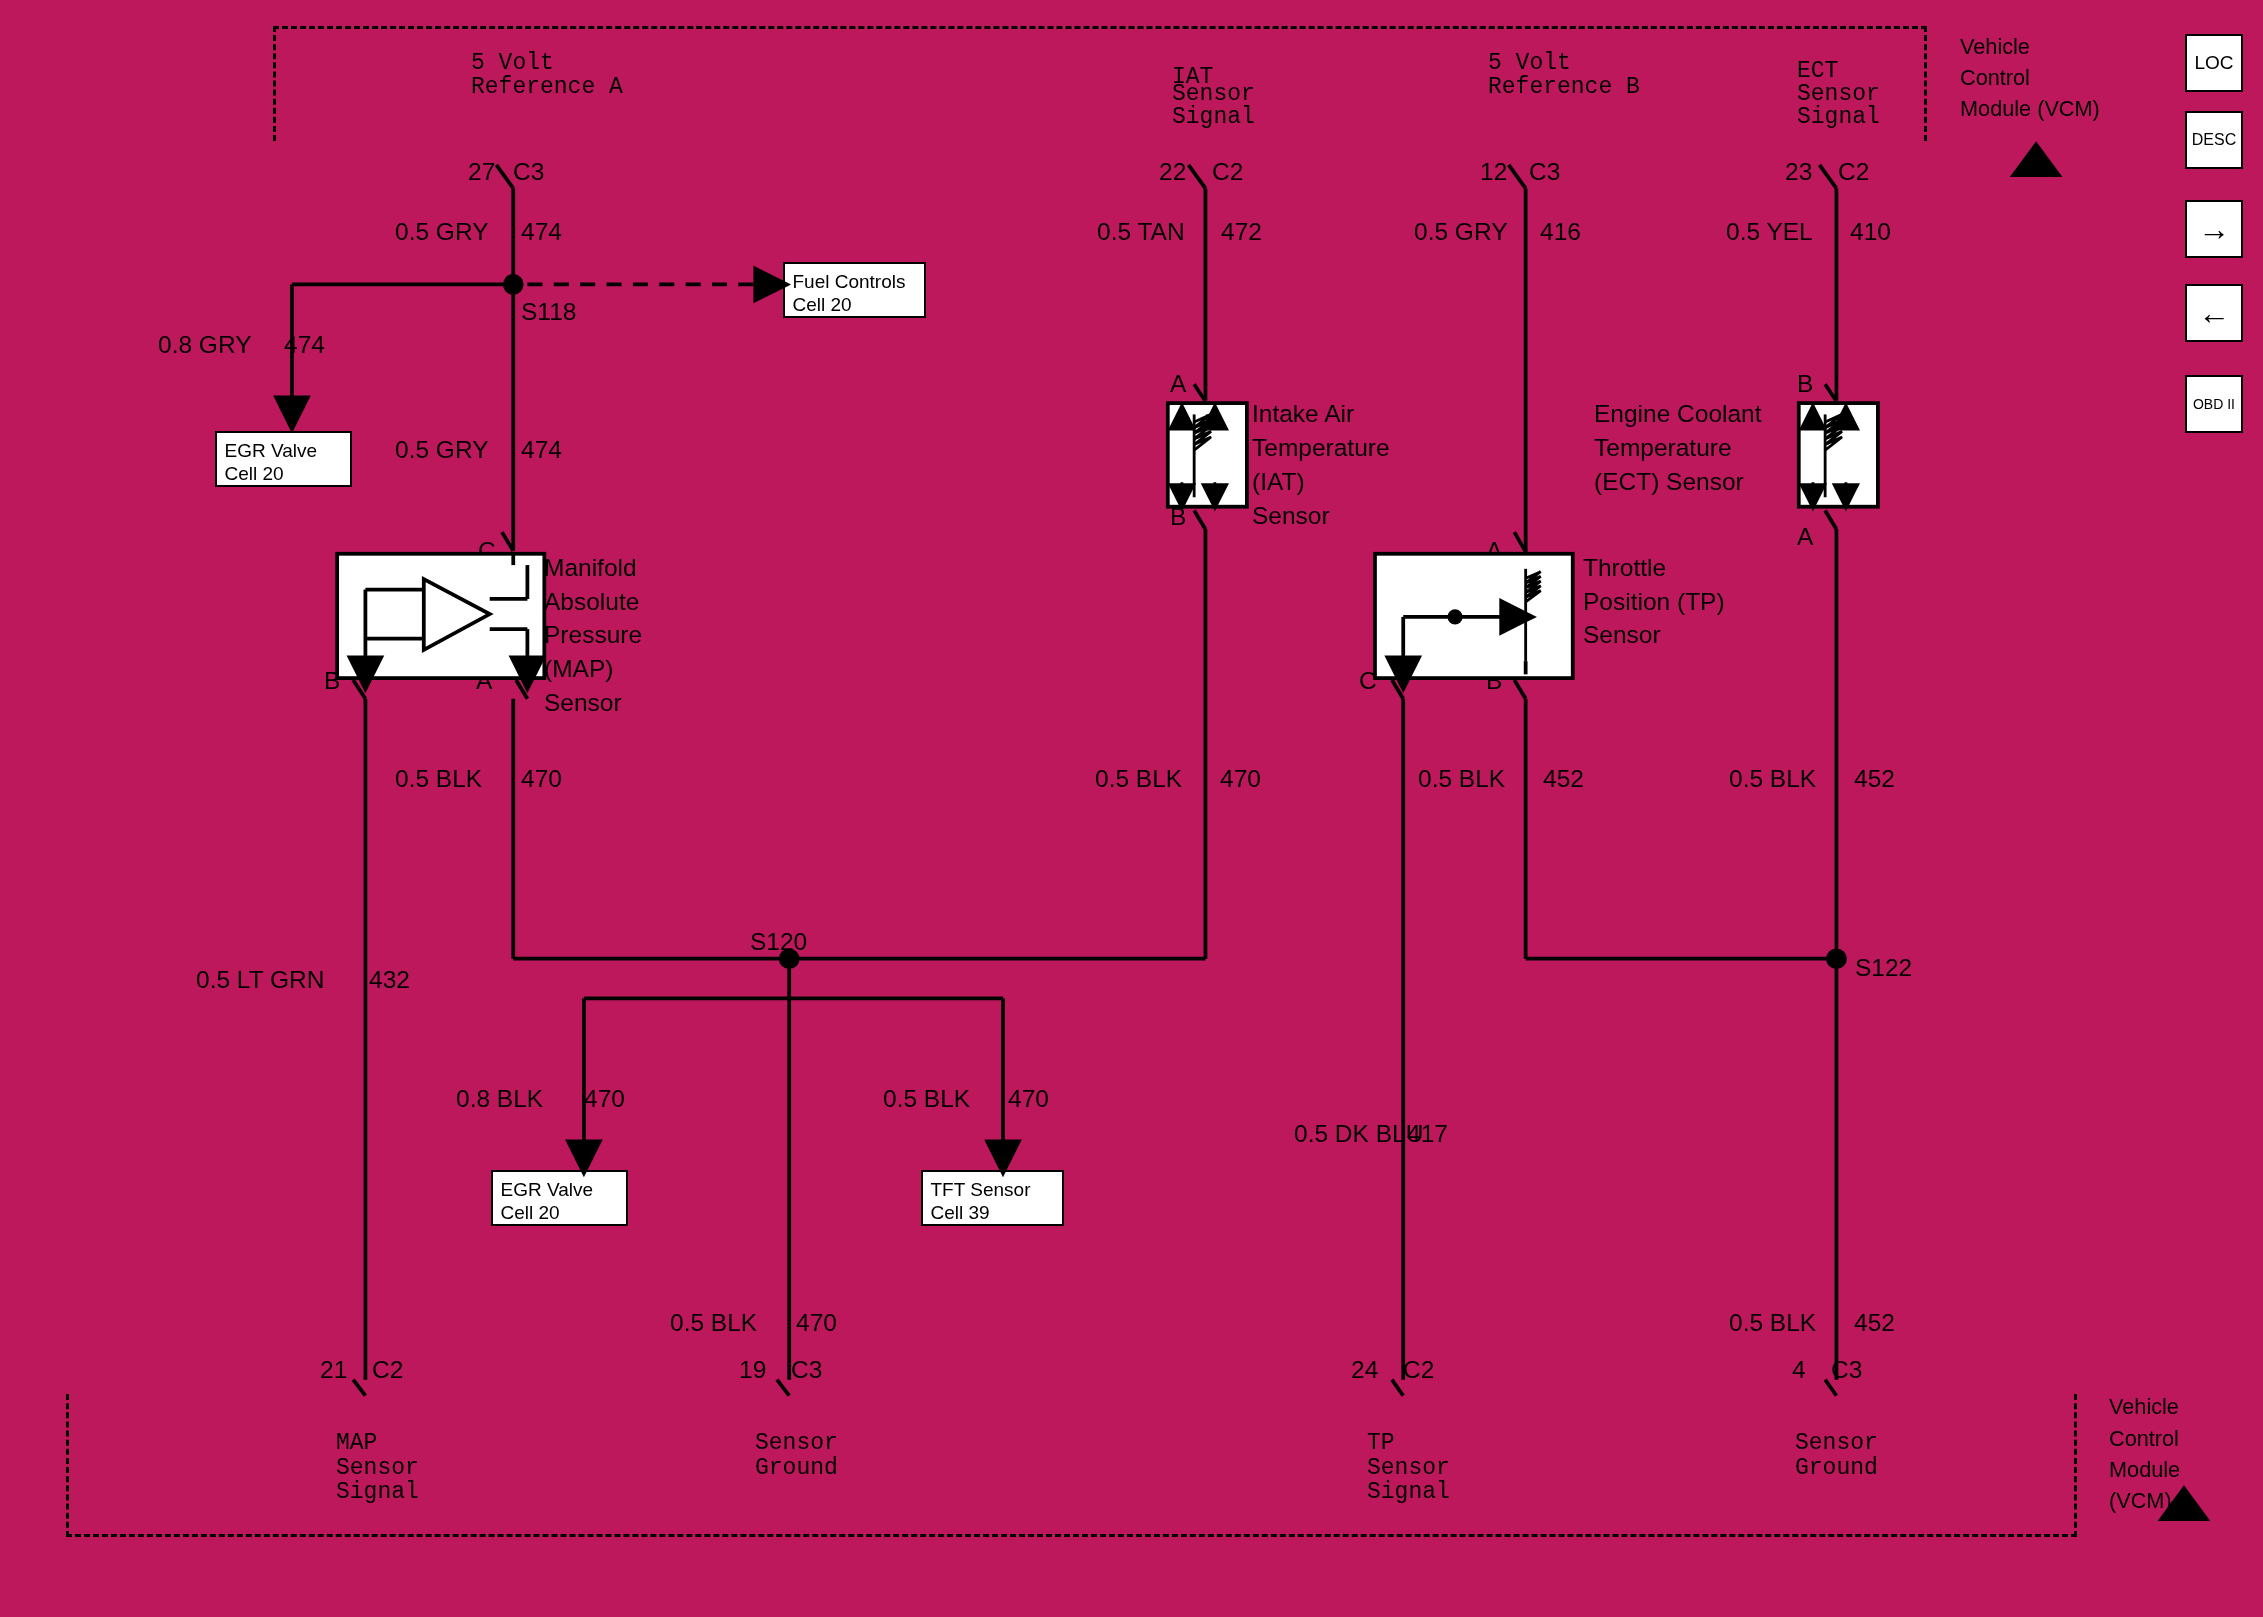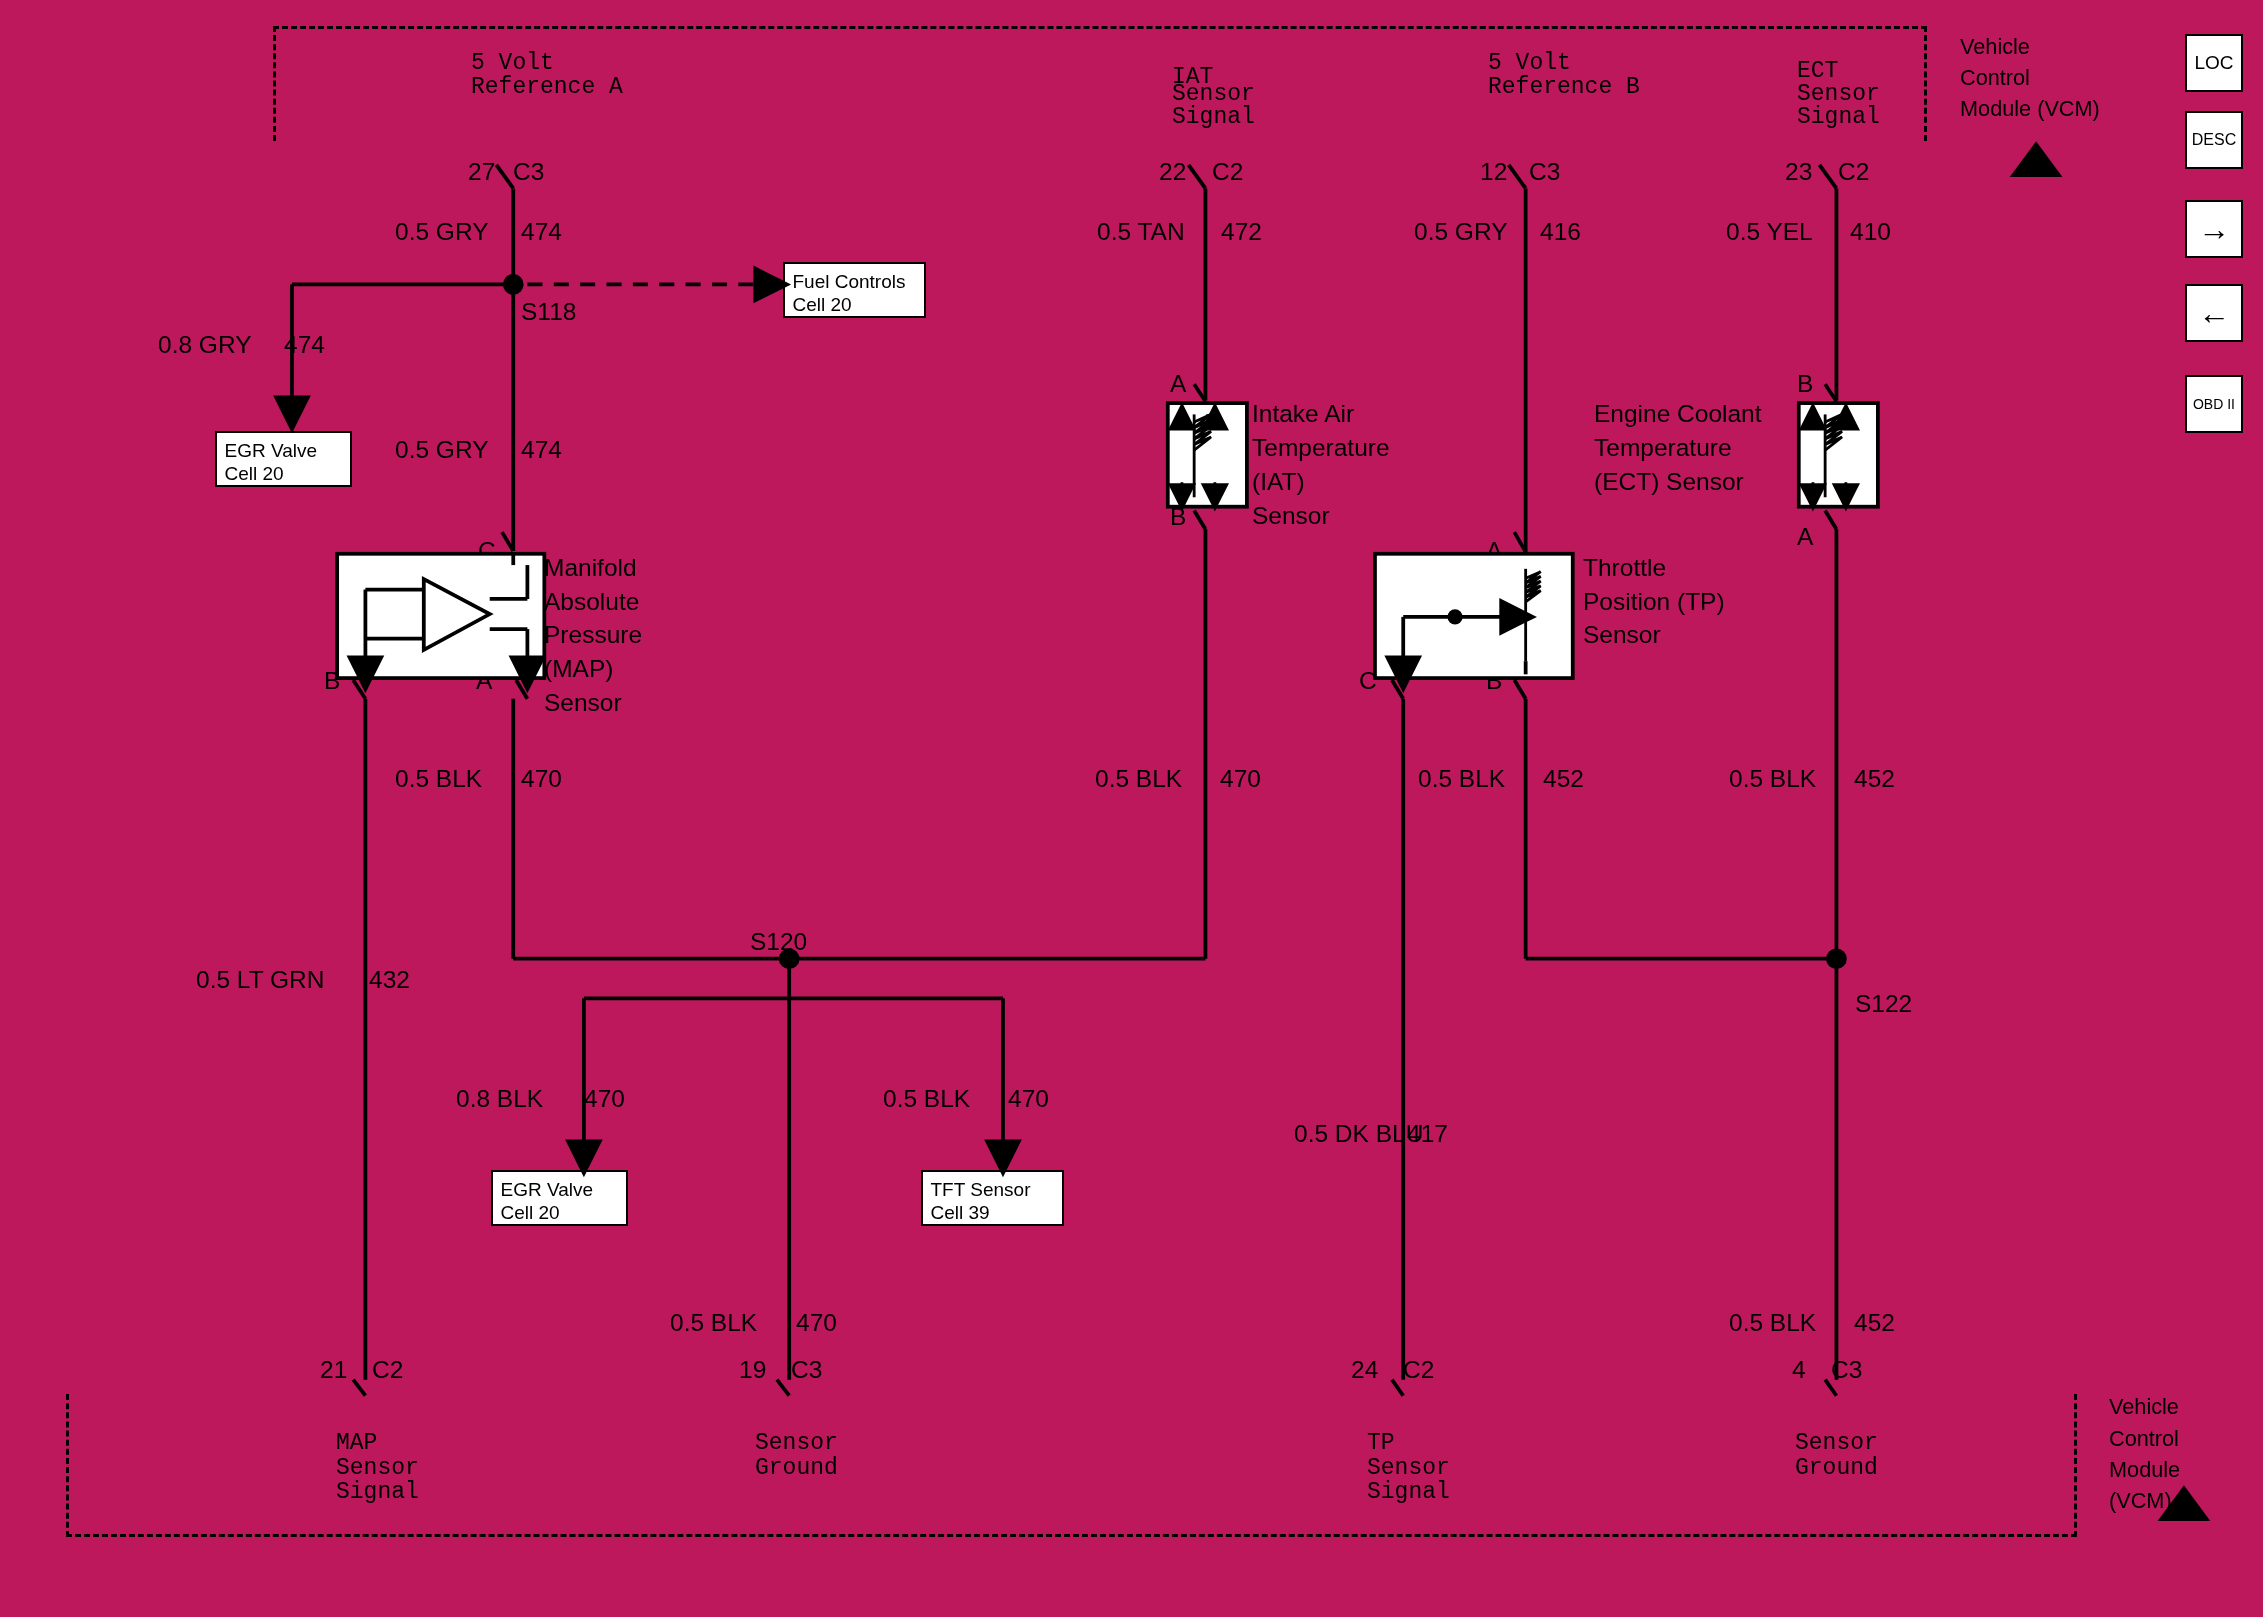--- a/index.html
+++ b/index.html
@@ -96,21 +96,21 @@
   <div class="lbl" style="left:1407px;top:1120px;">417</div>
 
   <div class="lbl" style="left:670px;top:1309px;">0.5 BLK</div>
   <div class="lbl" style="left:796px;top:1309px;">470</div>
 
   <div class="lbl" style="left:1729px;top:1309px;">0.5 BLK</div>
   <div class="lbl" style="left:1854px;top:1309px;">452</div>
 
   <div class="lbl" style="left:521px;top:298px;">S118</div>
   <div class="lbl" style="left:750px;top:928px;">S120</div>
-  <div class="lbl" style="left:1855px;top:954px;margin-top:36px;">S122</div>
+  <div class="lbl" style="left:1855px;top:954px;">S122</div>
 
   <div class="cellbox" style="left:783px;top:262px;width:143px;height:56px;">
     <div>Fuel Controls</div>
     <div>Cell 20</div>
   </div>
 
   <div class="cellbox" style="left:215px;top:431px;width:137px;height:56px;">
     <div>EGR Valve</div>
     <div>Cell 20</div>
   </div>

